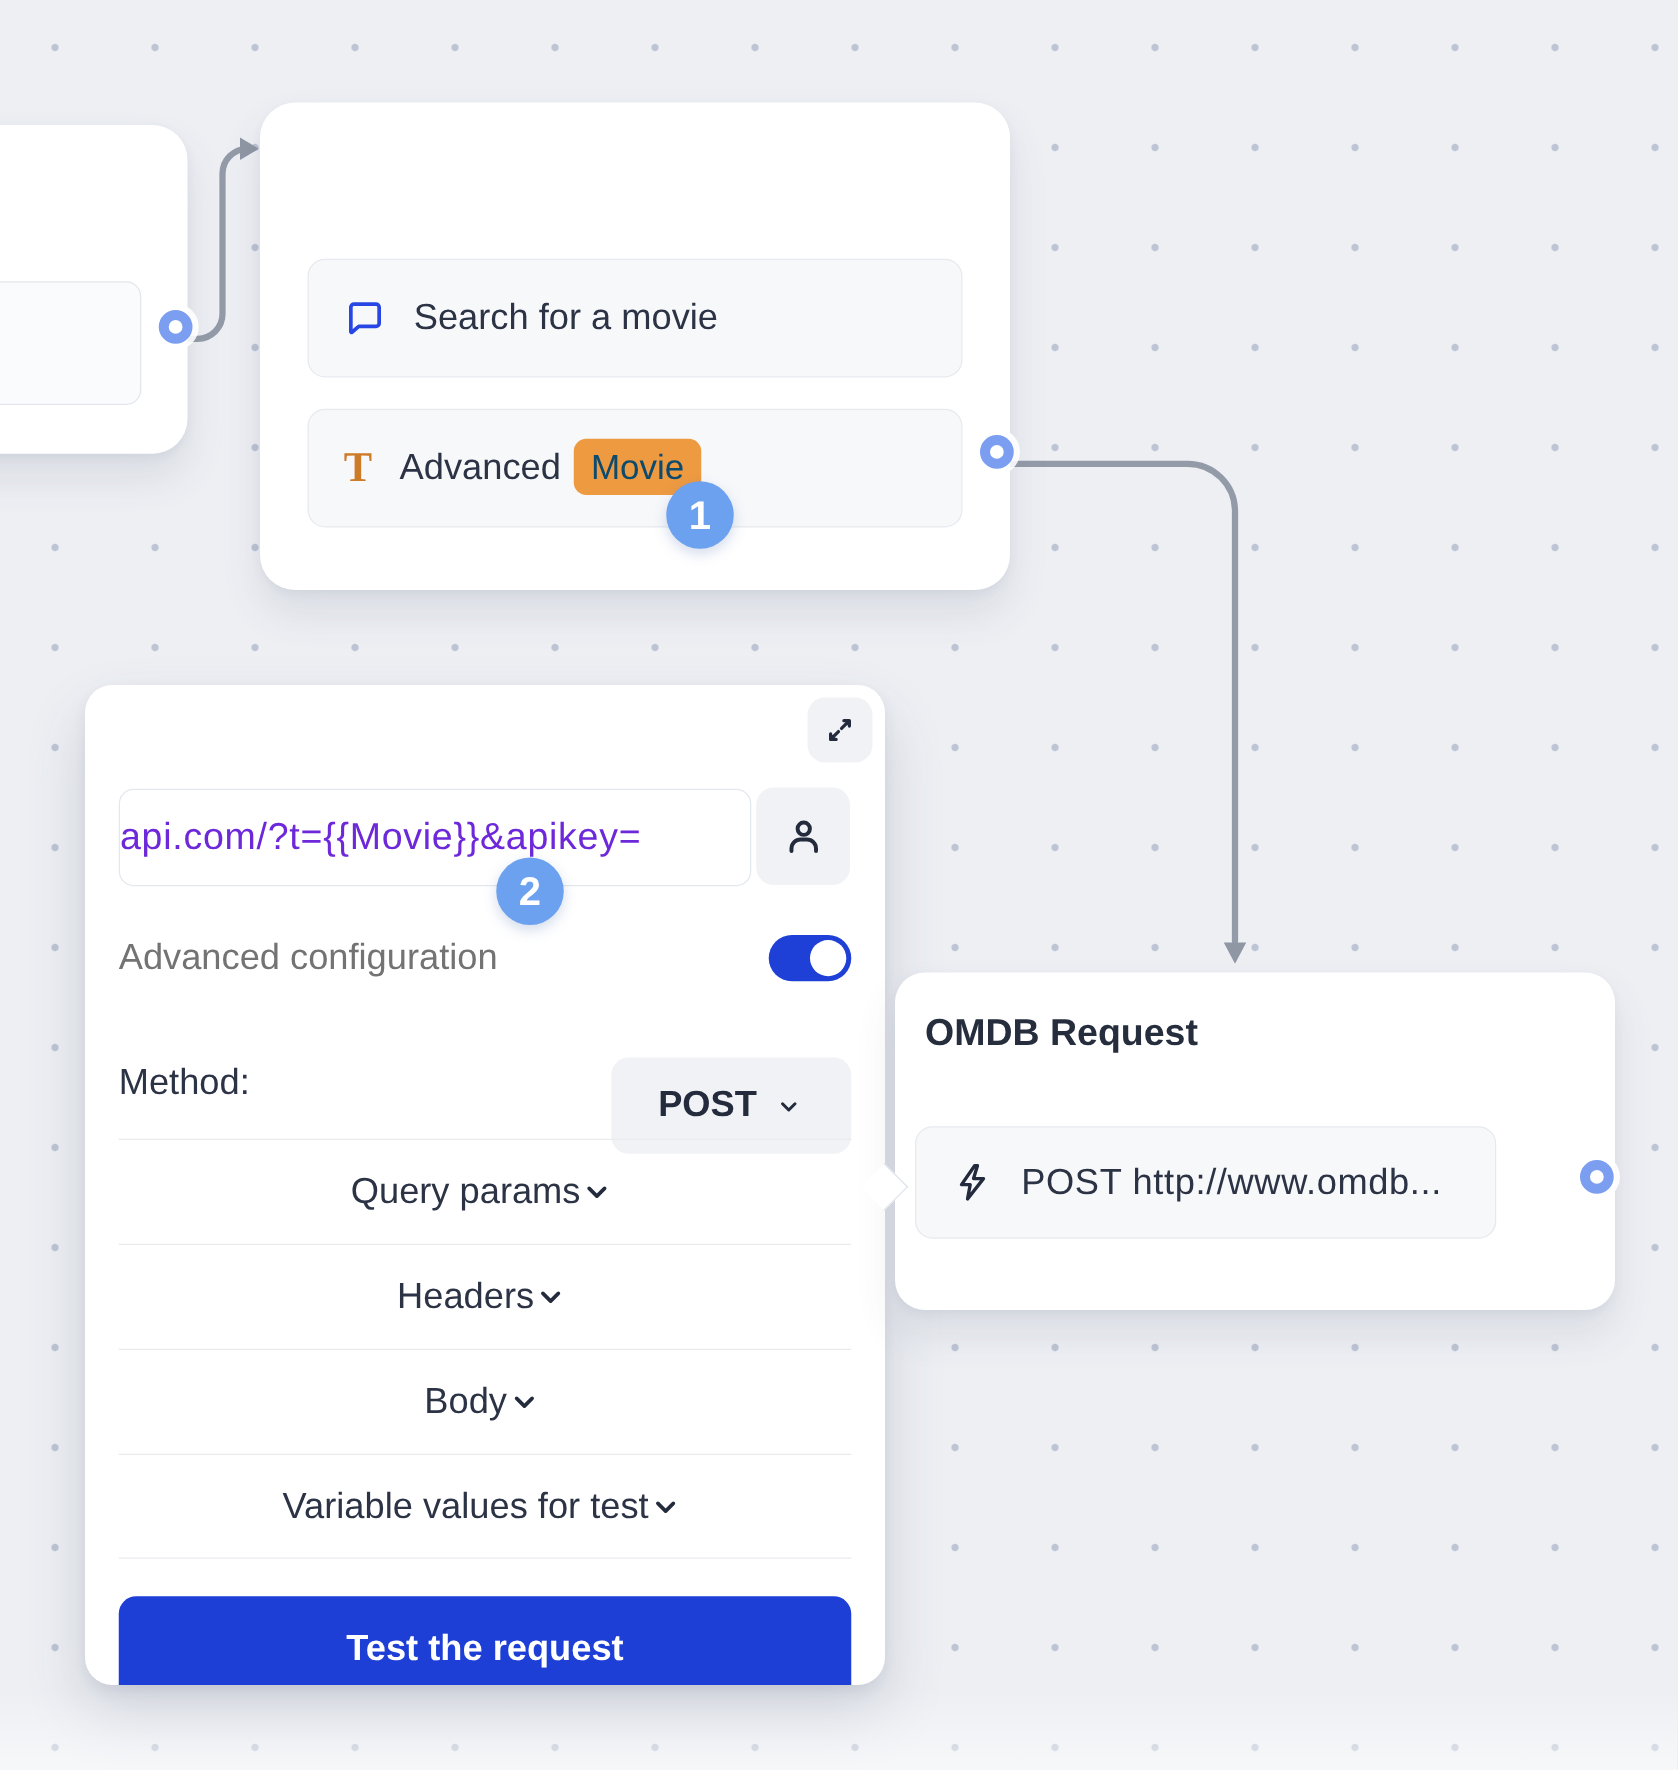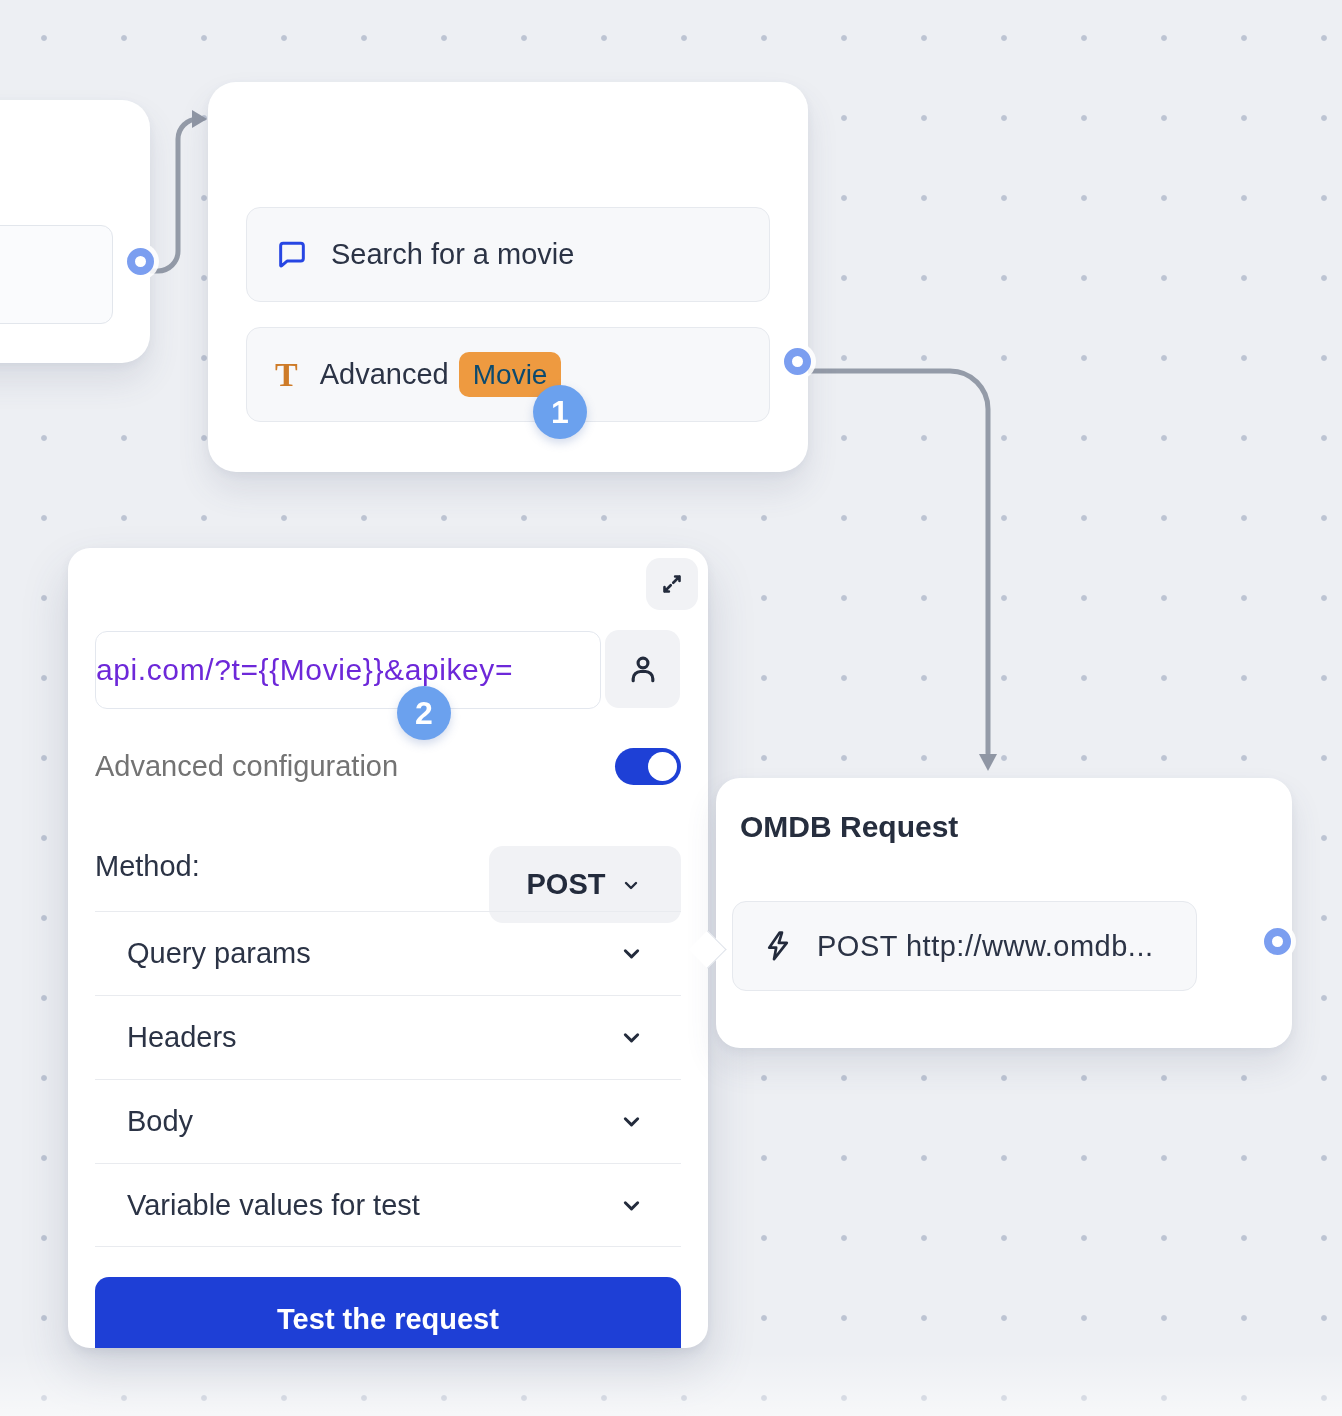--- a/index.html
+++ b/index.html
@@ -52,21 +52,21 @@
   .adv-label{position:absolute;left:27px;top:202px;font-size:29px;color:#737373;}
   .toggle{position:absolute;right:27px;top:200px;width:66px;height:37px;border-radius:19px;
     background:#1e40d6;}
   .toggle .knob{position:absolute;right:4px;top:4px;width:29px;height:29px;border-radius:50%;background:#fff;}
   .method-label{position:absolute;left:27px;top:302px;font-size:29px;color:#2b3345;}
   .method-select{position:absolute;left:421px;top:276px;width:192px;height:77px;background:#f1f2f5;
     border-radius:14px;display:flex;align-items:center;justify-content:center;gap:14px;cursor:pointer;margin-top:22px;}
   .method-value{font-size:29px;font-weight:bold;color:#232b3c;}
   .sections{position:absolute;left:27px;top:363px;right:27px;}
   .section-row{height:84px;border-top:1.5px solid #e9ebef;display:flex;align-items:center;
-    justify-content:space-between;box-sizing:border-box;padding-left:32px;padding-right:36px;cursor:pointer;}
+    justify-content:center;box-sizing:border-box;padding-left:32px;padding-right:36px;cursor:pointer;}
   .section-row:last-child{border-bottom:1.5px solid #e9ebef;}
   .section-label{font-size:29px;color:#2b3345;}
   .test-btn{position:absolute;left:27px;top:729px;width:586px;height:85px;background:#1e3fd6;
     border-radius:14px;display:flex;align-items:center;justify-content:center;cursor:pointer;}
   .test-btn span{color:#fff;font-size:29px;font-weight:bold;}
   
   .omdb-card{left:716px;top:778px;width:576px;height:270px;border-radius:24px;}
   .omdb-card .node-row{left:16px;top:123px;width:465px;height:90px;}
   .pointer-chevron{position:absolute;left:694px;top:936px;width:26px;height:26px;background:#fff;
     border-top:1.5px solid #dfe3ea;border-right:1.5px solid #dfe3ea;

